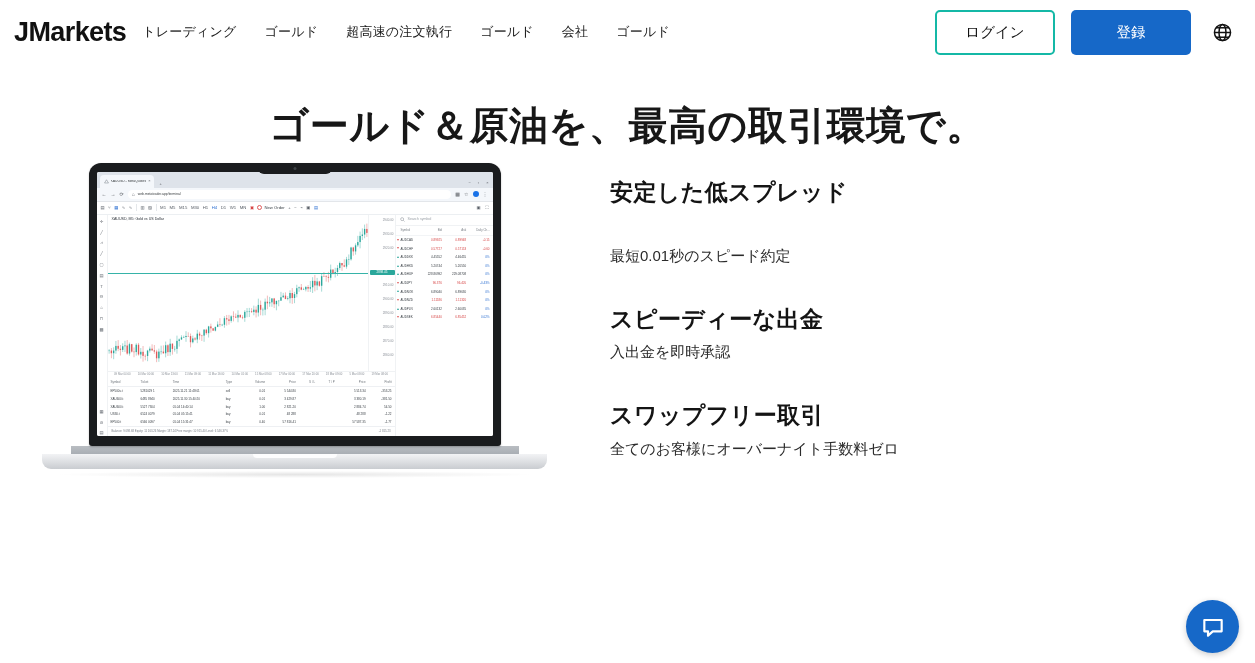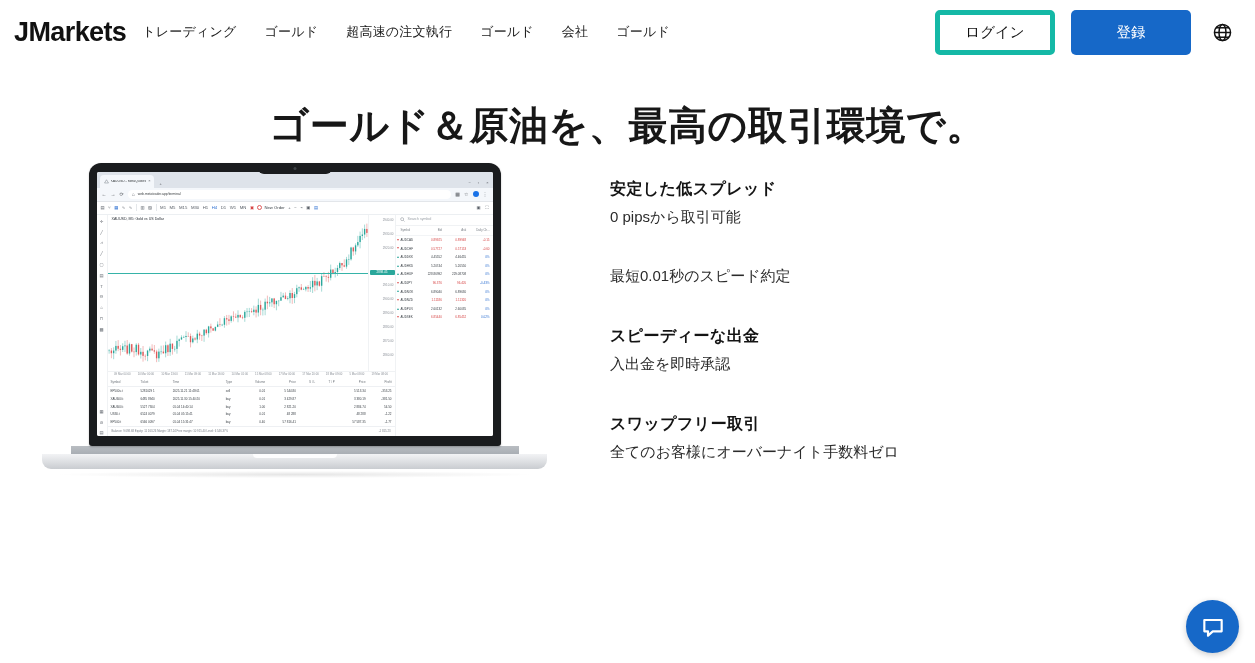--- a/index.html
+++ b/index.html
@@ -44,21 +44,21 @@
   .header-spacer { flex: 1 1 auto; }
   .header-actions {
     display: flex;
     align-items: center;
     gap: 16px;
   }
   .btn-login {
     min-width: 120px;
     height: 45px;
     padding: 0 18px;
-    border: 5px solid #14b8a6;
+    border: 2px solid #14b8a6;
     border-radius: 5px;
     background: #ffffff;
     color: #111111;
     font-size: 14.5px;
     font-family: inherit;
     cursor: pointer;
     display: flex;
     align-items: center;
     justify-content: center;
   }
@@ -110,21 +110,21 @@
   .col-right {
     flex: 1;
     padding-left: 10px;
     padding-top: 18px;
   }
 
   
   .feature { margin-bottom: 40px; }
   .feature:last-child { margin-bottom: 0; }
   .feature-title {
-    font-size: 16px;
+    font-size: 23px;
     font-weight: 700;
     color: #141414;
     letter-spacing: 0.4px;
     margin: 0 0 9px 0;
     line-height: 1.2;
   }
   .feature-desc {
     font-size: 15px;
     color: #2b2b2b;
     margin: 0;
@@ -1052,21 +1052,20 @@
 
       <div class="laptop-hinge"></div>
       <div class="laptop-base"></div>
       <div class="laptop-shadow"></div>
     </div>
   </div>
 
   <div class="col-right">
     <div class="feature">
       <h2 class="feature-title">安定した低スプレッド</h2>
-      <p class="feature-desc">0 pipsから取引可能</p>
     </div>
     <div class="feature">
       <p class="feature-desc">最短0.01秒のスピード約定</p>
     </div>
     <div class="feature">
       <h2 class="feature-title">スピーディーな出金</h2>
       <p class="feature-desc">入出金を即時承認</p>
     </div>
     <div class="feature">
       <h2 class="feature-title">スワップフリー取引</h2>

